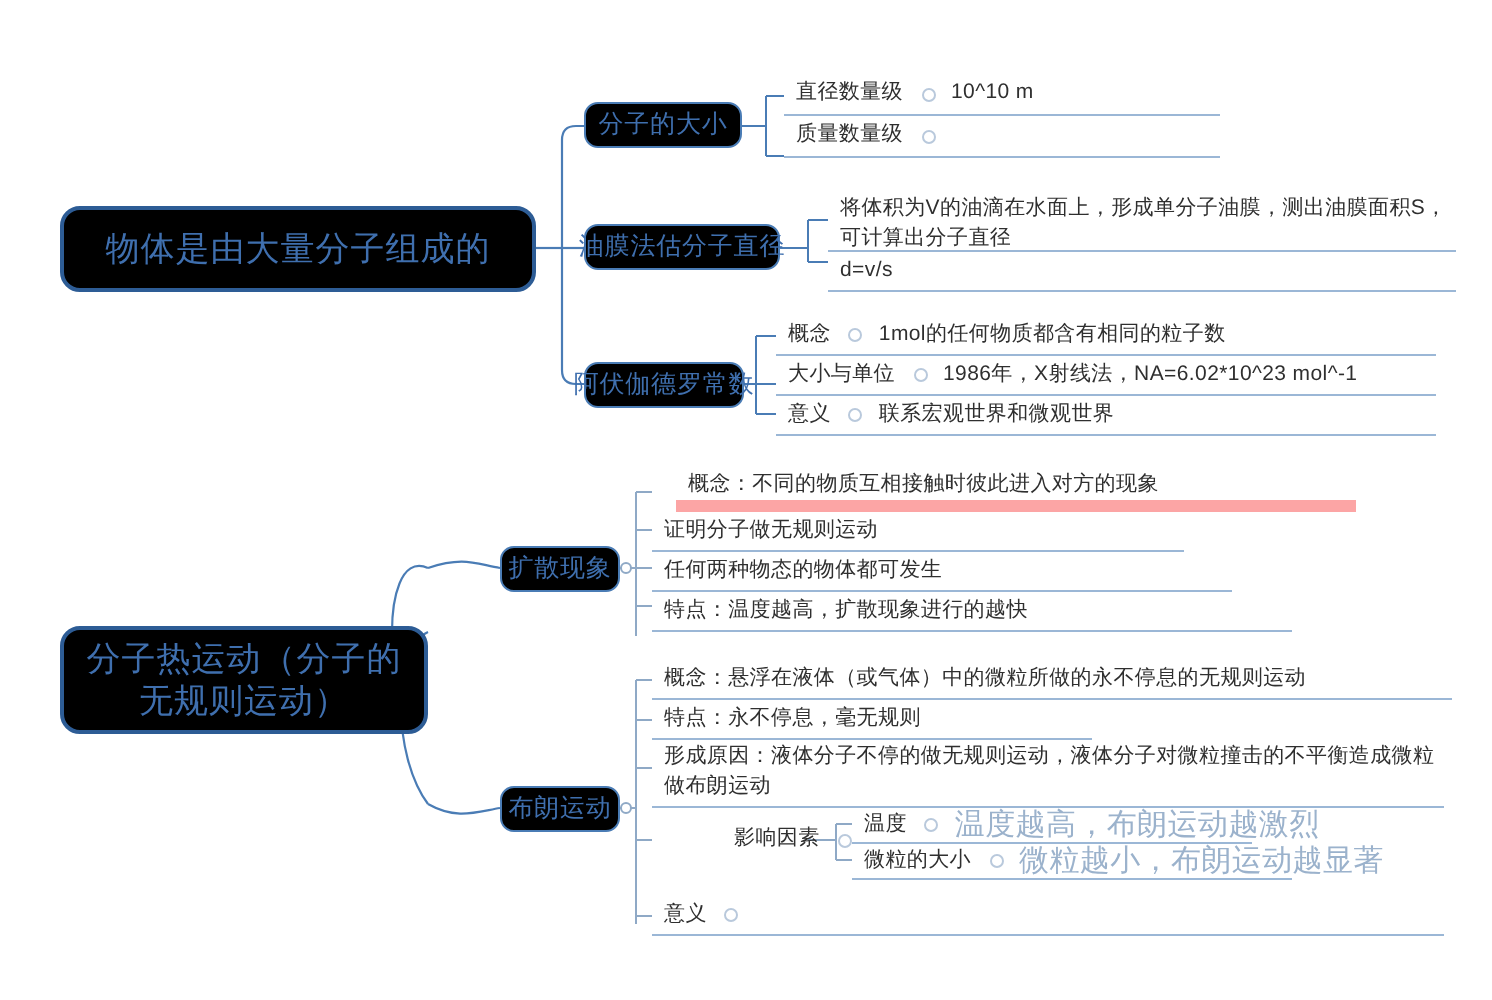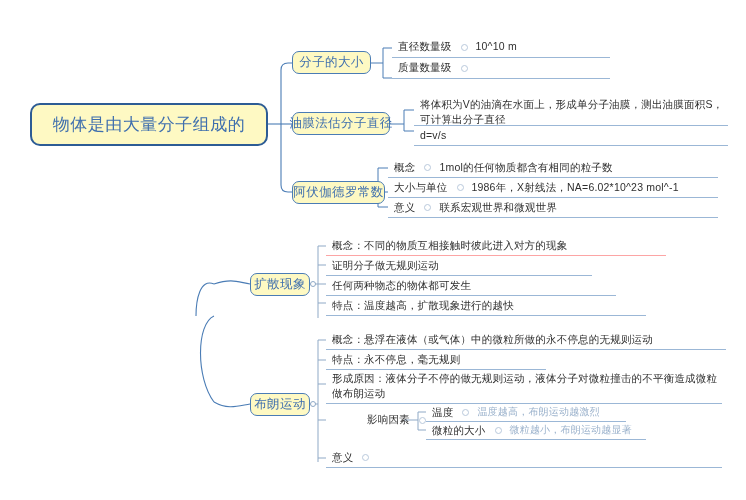--- a/index.html
+++ b/index.html
@@ -25,21 +25,21 @@
     height: 500px;
     pointer-events: none;
   }
   .node {
     position: absolute;
     box-sizing: border-box;
     display: flex;
     align-items: center;
     justify-content: center;
     color: #3f6fae;
-    background: #fef9c3;
+    background: #000000;
   }
   .root-node {
     border: 2px solid #2d5c95;
     border-radius: 10px;
     font-size: 17px;
     line-height: 1.25;
     text-align: center;
     letter-spacing: 0.5px;
   }
   .branch-node {
@@ -77,21 +77,21 @@
     border: 1px solid #b9c9dc;
     border-radius: 50%;
     margin: 0 8px 0 9px;
     flex: none;
   }
   .leaf .val {
     color: #2f2f2f;
   }
   .leaf .val.faint {
     color: #9bb2cc;
-    font-size: 10px;
+    font-size: 15px;
   }
   .sub-leaf-label {
     color: #2f2f2f;
     font-size: 10.5px;
   }
   .conn-dot {
     position: absolute;
     width: 6px;
     height: 6px;
     border: 1px solid #8fa9c6;
@@ -184,43 +184,47 @@
 
   <div class="node branch-node" style="left:292px; top:112px; width:98px; height:23px;">油膜法估分子直径</div>
 
   <div class="leaf wrap" style="left:414px; top:96px; width:314px; height:30px;">
     <span class="val">将体积为V的油滴在水面上，形成单分子油膜，测出油膜面积S，可计算出分子直径</span>
   </div>
   <div class="leaf" style="left:414px; top:126px; width:314px; height:20px;">
     <span class="val">d=v/s</span>
   </div>
 
-  <div class="node branch-node" style="left:292px; top:181px; width:93px; height:23px;">阿伏伽德罗常数</div>
+  <div class="node branch-node" style="left:292px; top:181px; width:80px; height:23px;">阿伏伽德罗常数</div>
 
   <div class="leaf" style="left:388px; top:158px; width:330px; height:20px;">
     <span class="lbl">概念</span>
     <span class="dot"></span>
     <span class="val">1mol的任何物质都含有相同的粒子数</span>
   </div>
   <div class="leaf" style="left:388px; top:178px; width:330px; height:20px;">
     <span class="lbl">大小与单位</span>
     <span class="dot"></span>
     <span class="val">1986年，X射线法，NA=6.02*10^23 mol^-1</span>
   </div>
   <div class="leaf" style="left:388px; top:198px; width:330px; height:20px;">
     <span class="lbl">意义</span>
     <span class="dot"></span>
     <span class="val">联系宏观世界和微观世界</span>
   </div>
 
+  <div class="node root-node" style="left:30px; top:316px; width:184px; height:54px; top:313px; flex-direction:column;">
+    <span>分子热运动（分子的</span>
+    <span>无规则运动）</span>
+  </div>
 
   <div class="node branch-node" style="left:250px; top:273px; width:60px; height:23px;">扩散现象</div>
   <div class="conn-dot" style="left:310px; top:281px;"></div>
 
-  <div class="leaf" style="left:326px; top:236px; width:340px; height:20px; border-bottom:1px solid #fca5a5;">
+  <div class="leaf" style="left:338px; top:236px; width:340px; height:20px; border-bottom:6px solid #fca5a5;">
     <span class="val">概念：不同的物质互相接触时彼此进入对方的现象</span>
   </div>
   <div class="leaf" style="left:326px; top:256px; width:266px; height:20px;">
     <span class="val">证明分子做无规则运动</span>
   </div>
   <div class="leaf" style="left:326px; top:276px; width:290px; height:20px;">
     <span class="val">任何两种物态的物体都可发生</span>
   </div>
   <div class="leaf" style="left:326px; top:296px; width:320px; height:20px;">
     <span class="val">特点：温度越高，扩散现象进行的越快</span>

